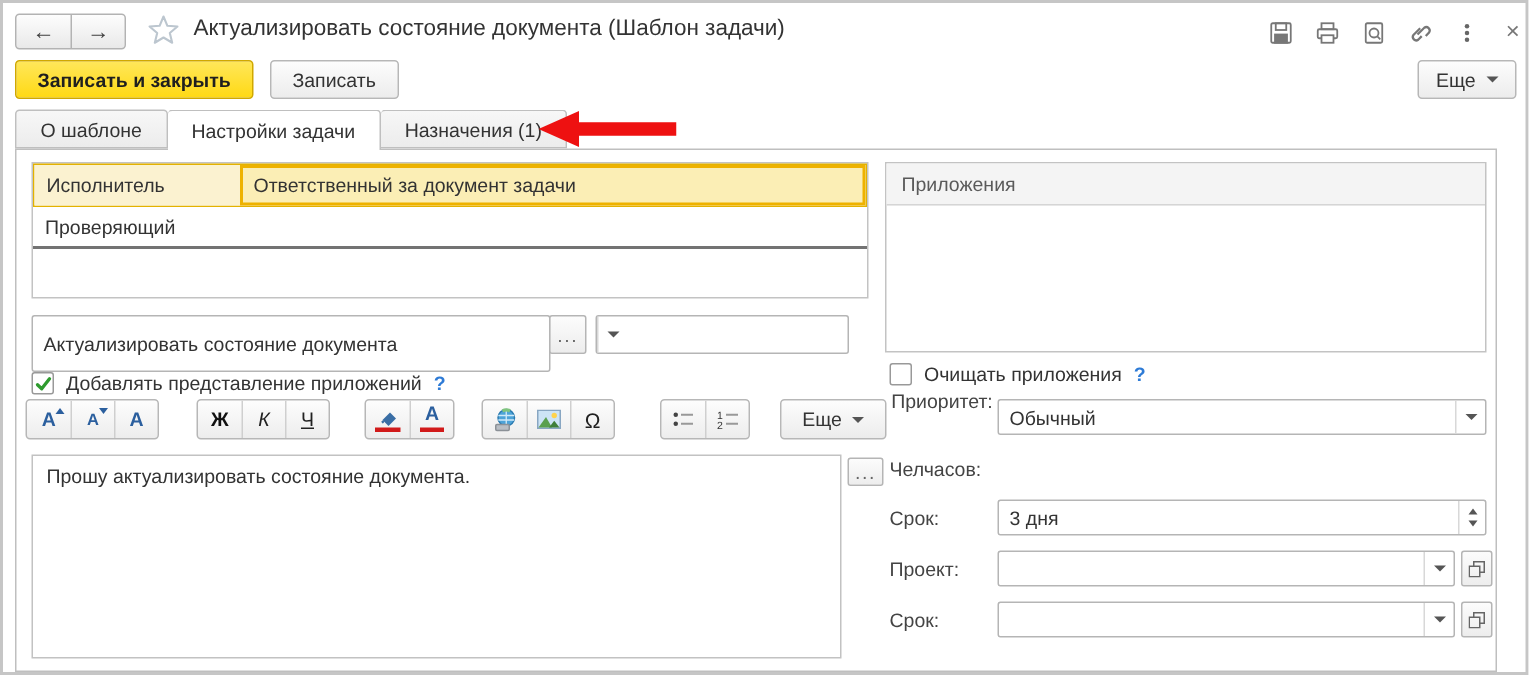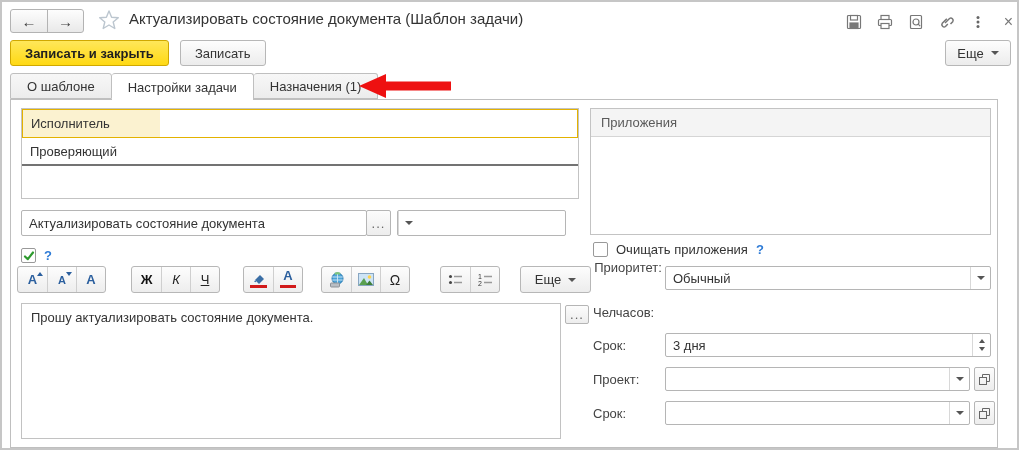--- a/index.html
+++ b/index.html
@@ -46,21 +46,21 @@
   
   .roles { position:absolute; left:10px; top:8px; width:558px; height:91px;
     border:1px solid #c3c3c3; background:#fff; }
   .roles-row1 { display:flex; height:29px; border:1px solid #e3b200; }
   .roles-cell1 { width:137px; background:#fbf2d0; display:flex; align-items:center; padding-left:8px; }
   .roles-cell2 { flex:1; background:#fbeeb5; box-shadow: inset 0 0 0 2px #eeb200;
     display:flex; align-items:center; padding-left:9px; }
   .roles-row2 { display:flex; height:28px; border-bottom:2px solid #737373; align-items:center; padding-left:8px; }
   
   .input-box { position:absolute; border:1px solid #b5b5b5; border-radius:2px; background:#fff;
-    display:flex; align-items:center; padding:0 7px; height:26px; }
+    display:flex; align-items:center; padding:0 7px; height:38px; }
   .subject-input { left:10px; top:110px; width:346px; }
   .dots-btn { position:absolute; display:flex; align-items:center; justify-content:center;
     border:1px solid #b5b5b5; border-radius:2px; background:linear-gradient(#fcfcfc,#ededed);
     color:#666; cursor:pointer; letter-spacing:1px; }
   .dots-subject { left:355px; top:110px; width:25px; height:26px; }
   .combo { position:absolute; height:26px; border:1px solid #b5b5b5; border-radius:2px; background:#fff;
     display:flex; align-items:stretch; }
   .combo .val { flex:1; display:flex; align-items:center; padding-left:7px; overflow:hidden; white-space:nowrap; }
   .combo .dd { width:20px; display:flex; align-items:center; justify-content:center;
     border-left:1px solid #d8d8d8; cursor:pointer; }
@@ -185,40 +185,42 @@
     <svg width="92" height="26" viewBox="0 0 92 26">
         <polygon points="0,13 27,1 27,8.5 92,8.5 92,17.5 27,17.5 27,25" fill="#ee1111"></polygon>
       </svg>
   </div>
 
   <div class="content">
 
     <div class="roles">
       <div class="roles-row1">
         <div class="roles-cell1">Исполнитель</div>
+        <div class="roles-cell2">Ответственный за документ задачи</div>
       </div>
       <div class="roles-row2">
         <div>Проверяющий</div>
       </div>
     </div>
 
     <div class="input-box subject-input">Актуализировать состояние документа</div>
     <div class="dots-btn dots-subject">...</div>
     <div class="combo combo-type">
       <span class="dd">
           <i></i>
         </span>
     </div>
 
     <div class="chk-row chk-add">
       <span class="chk-box">
         <svg width="12" height="12" viewBox="0 0 12 12">
             <polyline points="2,6.5 4.8,9.2 10,2.5" fill="none" stroke="#2e9b2e" stroke-width="2.2" stroke-linecap="round" stroke-linejoin="round"></polyline>
           </svg>
       </span>
+      <span>Добавлять представление приложений</span>
       <span class="help">?</span>
     </div>
 
     <div class="ed-toolbar">
       <div class="tgroup g1">
         <span class="tbtn">
             <span class="blueA">А</span>
             <span class="caret-up"></span>
           </span>
         <span class="tbtn">

